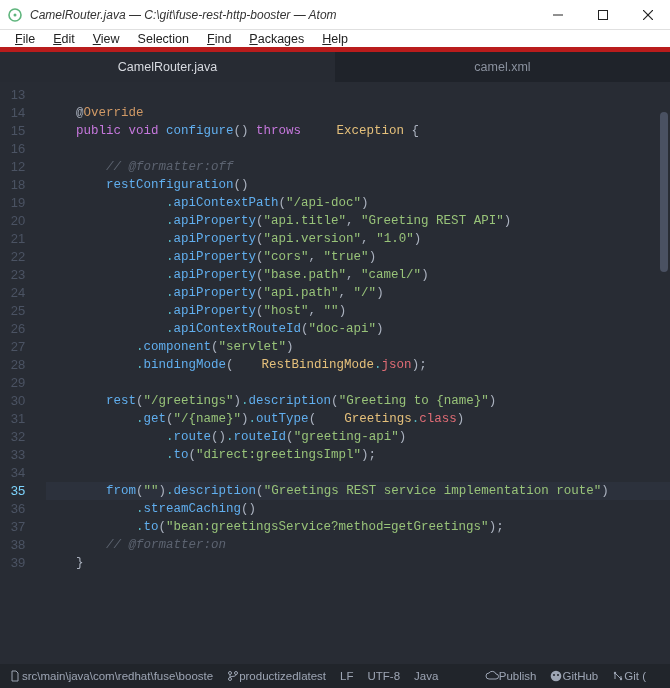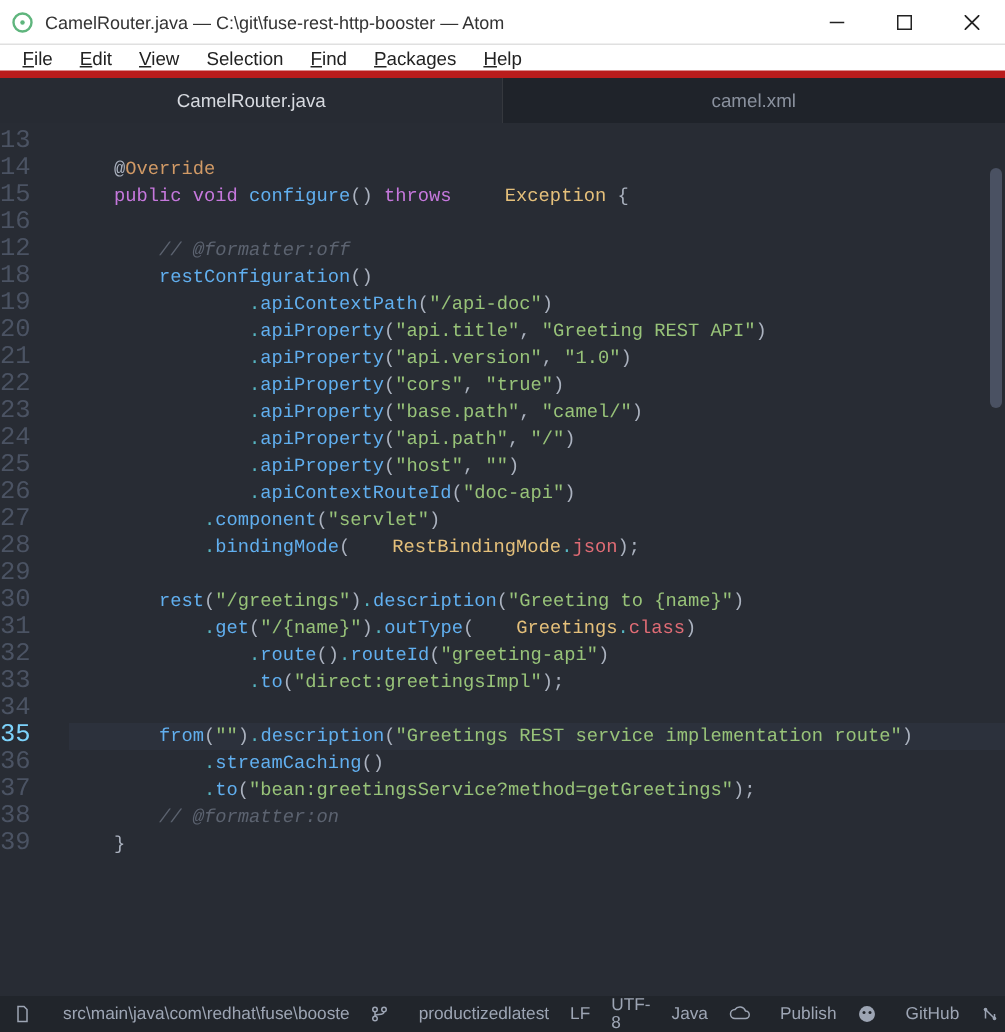--- a/index.html
+++ b/index.html
@@ -1,51 +1,51 @@
 <!DOCTYPE html>
 <html><head>
 <meta charset="utf-8">
 <style>
   * { box-sizing: border-box; }
   html, body { margin: 0; padding: 0; width: 670px; height: 688px; overflow: hidden; }
   body { font-family: "Segoe UI", Arial, sans-serif; font-size: 12px; background: #fff; color: #333; }
 
   
-  .titlebar { height: 30px; display: flex; align-items: center; background: #fff; border-bottom: 1px solid #e0e0e0; font-size: 12px; }
+  .titlebar { height: 30px; display: flex; align-items: center; background: #fff; border-bottom: 1px solid #e0e0e0; font-size: 12px; font-style: italic; }
   .titlebar .ticon { width: 30px; display: flex; justify-content: center; align-items: center; }
   .titlebar .ttext { flex: 1; color: #333; padding-left: 0; }
   .titlebar .wbtn { width: 45px; height: 30px; display:flex; justify-content:center; align-items:center; cursor:pointer; }
 
   
   .menubar { height: 22px; display: flex; align-items: center; padding: 0 6px; background:#fff; font-size:12.5px; border-bottom:5px solid #b91c1c; }
   .menubar .mitem { padding: 2px 9px; cursor:pointer; color:#222; position:relative; }
   .menubar .under { text-decoration: underline; }
 
   
   .tabbar { height: 30px; display:flex; background:#737373;justify-content:space-between; }
   .tab { flex:1; display:flex; align-items:center; justify-content:center; font-size:12.5px; color:#8a919e; cursor:pointer; position:relative; }
   .tab.active { background:#272b33; color:#d7dae0; }
   .tab:not(.active) { background:#1f232a; }
 
   
   .editor-wrap { position: relative; background:#282c34; height: 582px; display:flex; }
-  .gutter { width: 46px; padding-right: 10px; text-align:left; color:#4b5363; background:#282c34; font-family: Liberation Mono, monospace; font-size: 17px; line-height: 18px; padding-top: 4px; }
+  .gutter { width: 46px; padding-right: 10px; text-align:center; color:#4b5363; background:#282c34; font-family: Liberation Sans, sans-serif; font-size: 13px; line-height: 18px; padding-top: 4px; }
   .gutter .ln { height: 18px; }
   .gutter .ln.cur { color:#7dd3fc; }
 
   .code { flex: 1; overflow:hidden; font-family: Menlo, Consolas, "Courier New", monospace; font-size: 12.5px; line-height: 18px; padding-top: 4px; color:#abb2bf; white-space: pre; }
   .code .cl { height: 18px; }
   .code .cl.hl { background:#2c313c; }
 
   .scroll-track { position:absolute; right:0; top:0; width:12px; height:100%; background:rgba(0,0,0,0); }
   .scroll-thumb { position:absolute; right:2px; top:30px; width:8px; height:160px; background:#4a5162; border-radius:4px; cursor:pointer; }
 
   
   .statusbar { height: 24px; background:#21252b; color:#9da5b4; display:flex; align-items:center; font-size:11.5px; padding: 0 10px; }
-  .statusbar .sbitem { margin-right: 14px; display:flex; align-items:center; gap:20px; cursor:pointer; }
+  .statusbar .sbitem { margin-right: 14px; display:flex; align-items:center; gap:0; cursor:pointer; }
   .statusbar .spacer { flex:1; }
   .t-key { color:#c678dd; }
   .t-void { color:#c678dd; }
   .t-fn { color:#61afef; }
   .t-str { color:#98c379; }
   .t-com { color:#5c6370; font-style: italic; }
   .t-puncd { color:#56b6c2; } 
   .t-punc { color:#abb2bf; }
   .t-class { color:#e5c07b;margin-left:28px; }
   .t-enum { color:#e06c75; }

